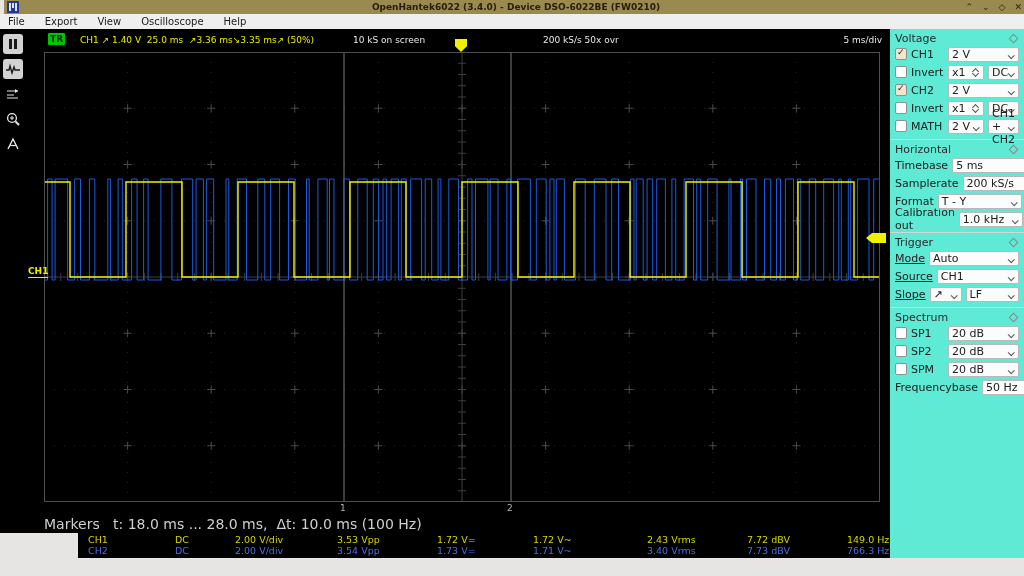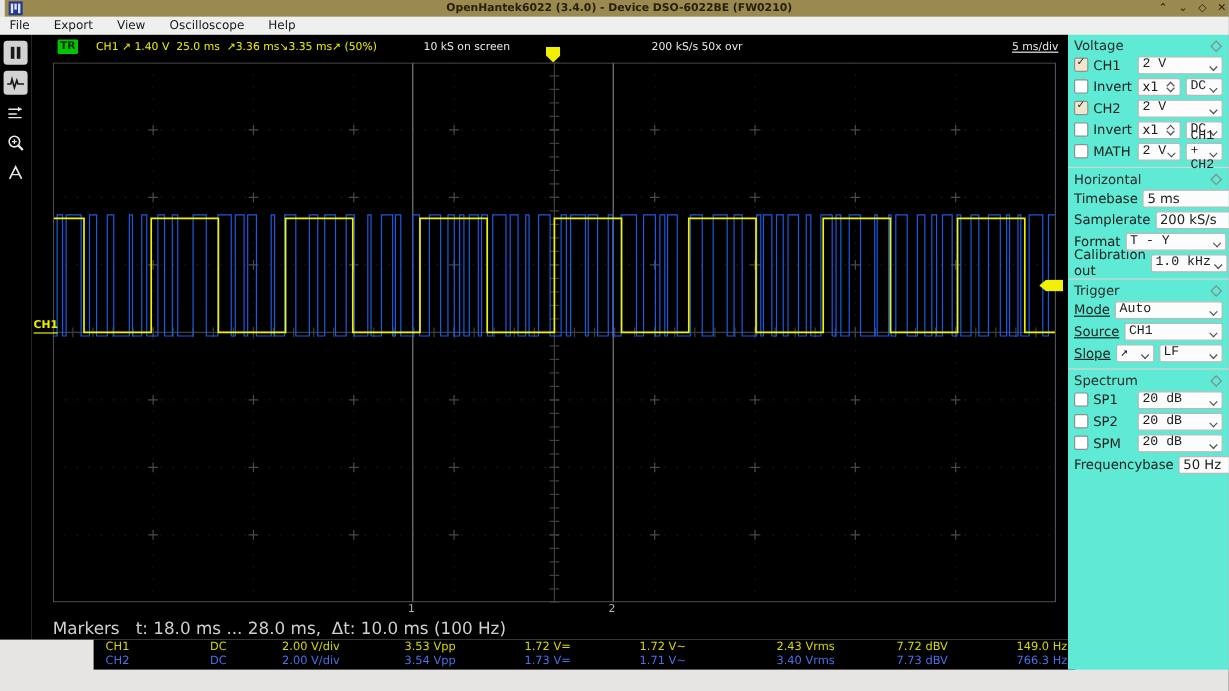--- a/index.html
+++ b/index.html
@@ -29,21 +29,21 @@
   .tb-btn.lit{background:#d2d2d2;}
 
   
   #scope{position:absolute;left:26px;top:29px;width:864px;height:504px;background:#000;}
   .st{position:absolute;top:0;height:23px;line-height:22px;font-size:9px;white-space:pre;margin-left:18px;}
   #tr-badge{left:4px;top:4px;height:12px;line-height:12px;background:#00c400;color:#062800;
             padding:0 2px;font-weight:bold;border-radius:1px;}
   #trig-info{left:36px;color:#ecec00;}
   #st-samples{left:309px;color:#e8e8e8;}
   #st-rate{left:499px;color:#e8e8e8;}
-  #st-timebase{right:8px;color:#e8e8e8;text-decoration:underline;}
+  #st-timebase{right:8px;color:#e8e8e8;}
   #trig-pos-arrow{position:absolute;left:429px;top:10px;width:12px;height:13px;background:#f0f000;
                   clip-path:polygon(0 0,100% 0,100% 55%,50% 100%,0 55%);}
   #display-wrap{position:absolute;left:18px;top:23px;width:836px;height:450px;}
   #ch1-label{position:absolute;left:2px;top:237px;color:#ecec00;font-size:9px;font-weight:bold;
              border-bottom:1px solid #ecec00;padding-bottom:1px;}
   #trig-level-arrow{position:absolute;left:840px;top:204px;width:20px;height:10px;background:#f0f000;
                     clip-path:polygon(0 50%,30% 0,100% 0,100% 100%,30% 100%);z-index:3;}
   .marker-label{position:absolute;top:474px;color:#b5b5b5;font-size:9px;}
   #marker1-label{left:314px;} #marker2-label{left:481px;}
   #markers-text{position:absolute;left:18px;top:487px;color:#cfcfcf;font-size:14px;white-space:pre;}
@@ -64,21 +64,21 @@
   .phead{display:flex;justify-content:space-between;align-items:center;height:14px;color:#2b2b2b;}
   .float-icon{width:5px;height:5px;border:1px solid #8a8a8a;transform:rotate(45deg);margin-right:2px;}
   .prow{display:flex;align-items:center;height:18px;gap:4px;}
   .cb{width:10px;height:10px;border:1px solid #8f8f8f;border-radius:2px;background:#fff;
       position:relative;flex:0 0 auto;}
   .cb.checked{background:#efe6cd;}
   .cb.checked::after{content:"✓";position:absolute;left:1px;top:-2px;font-size:9px;color:#1c1c1c;}
   .cb-label{width:33px;flex:0 0 auto;}
   .combo,.spin{height:15px;background:#fcfcfc;border:1px solid #b9b9b7;border-radius:2px;
       display:flex;align-items:center;padding:0 3px;position:relative;box-sizing:border-box;}
-  .combo{flex:1;font-family:Liberation Mono, monospace;}
+  .combo{flex:1;}
   .combo::after{content:"";position:absolute;right:5px;top:6px;width:4px;height:4px;
       border-right:1px solid #555;border-bottom:1px solid #555;transform:rotate(45deg) translateY(-1px);}
   .spin{flex:1;}
   .spin::before{content:"";position:absolute;right:5px;top:3px;width:4px;height:4px;
       border-left:1px solid #555;border-top:1px solid #555;transform:rotate(45deg);}
   .spin::after{content:"";position:absolute;right:5px;bottom:3px;width:4px;height:4px;
       border-right:1px solid #555;border-bottom:1px solid #555;transform:rotate(45deg);}
   .w-small{flex:0 0 36px;}
   .plabel{flex:1;}
   .plabel-fixed{flex:0 0 30px;text-decoration:underline;}

